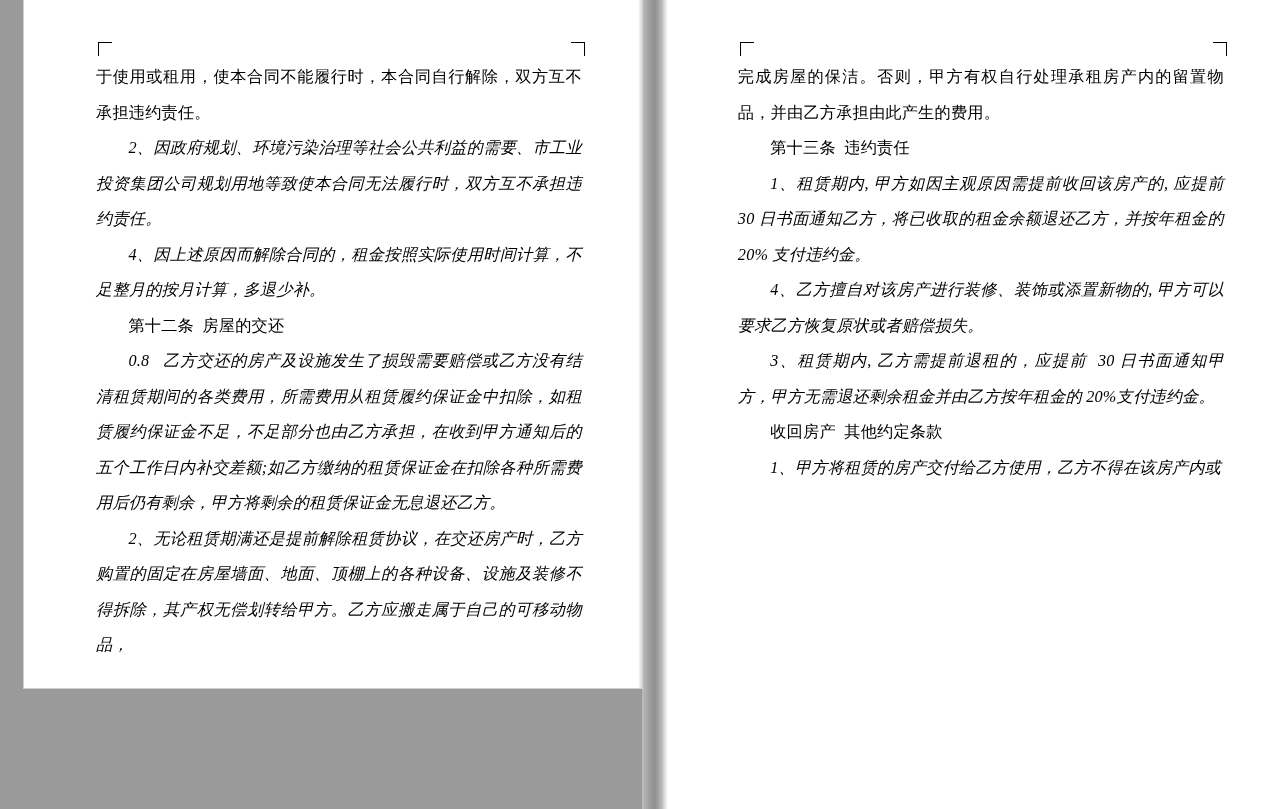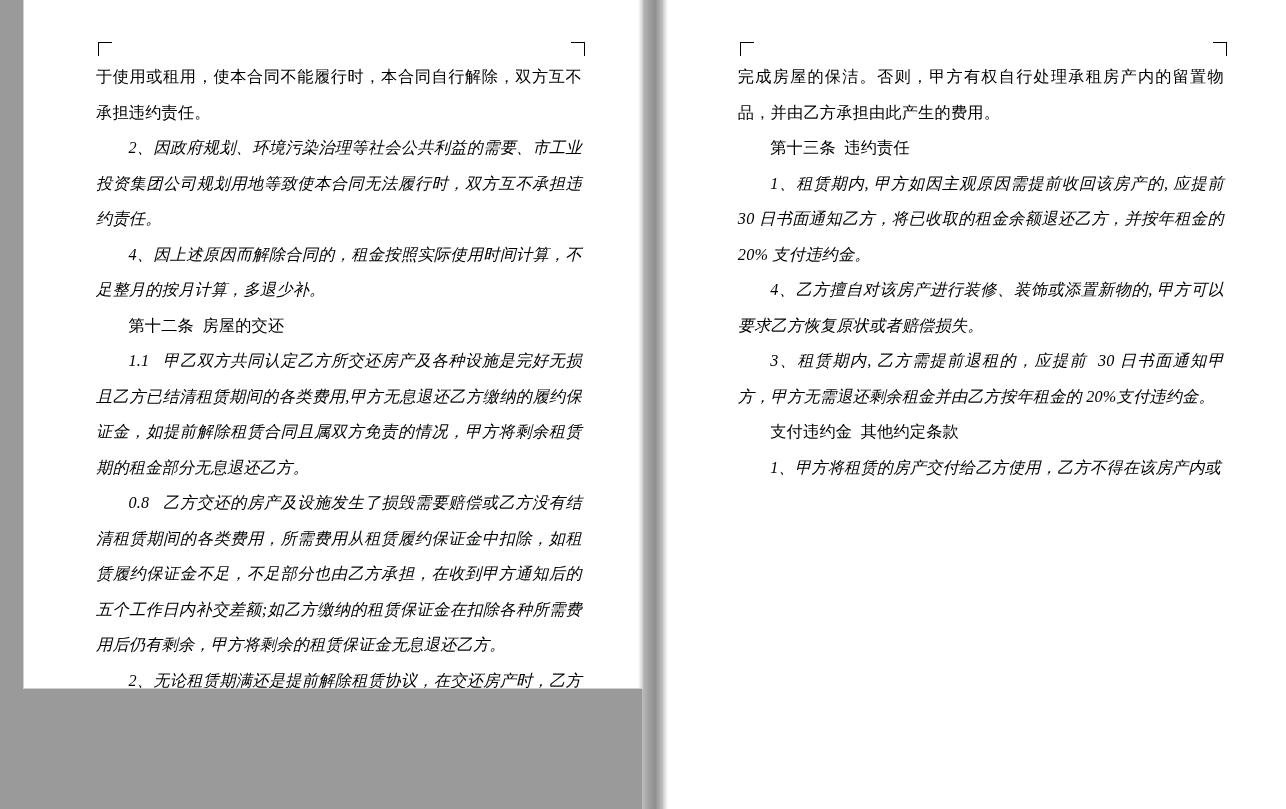--- a/index.html
+++ b/index.html
@@ -113,37 +113,36 @@
 <div class="viewport">
 
   <div class="page page-left">
     <div class="mark tl"></div>
     <div class="mark tr"></div>
     <div class="content">
       <p class="plain">于使用或租用，使本合同不能履行时，本合同自行解除，双方互不承担违约责任。</p>
       <p class="ind">2、因政府规划、环境污染治理等社会公共利益的需要、市工业投资集团公司规划用地等致使本合同无法履行时，双方互不承担违约责任。</p>
       <p class="ind">4、因上述原因而解除合同的，租金按照实际使用时间计算，不足整月的按月计算，多退少补。</p>
       <p class="heading">第十二条  房屋的交还</p>
-      <p class="ind">1.1   甲乙双方共同认定乙方所交还房产及各种设施是完好无损且乙方已结清租赁期间的各类费用,甲方无息退还乙方缴纳的履约保证金，如提前解除租赁合同且属双方免责的情况，甲方将剩余租赁期的租金部分无息退还乙方。</p>
       <p class="ind">0.8   乙方交还的房产及设施发生了损毁需要赔偿或乙方没有结清租赁期间的各类费用，所需费用从租赁履约保证金中扣除，如租赁履约保证金不足，不足部分也由乙方承担，在收到甲方通知后的五个工作日内补交差额;如乙方缴纳的租赁保证金在扣除各种所需费用后仍有剩余，甲方将剩余的租赁保证金无息退还乙方。</p>
       <p class="ind">2、无论租赁期满还是提前解除租赁协议，在交还房产时，乙方购置的固定在房屋墙面、地面、顶棚上的各种设备、设施及装修不得拆除，其产权无偿划转给甲方。乙方应搬走属于自己的可移动物品，</p>
     </div>
     <div class="edge-shadow-left"></div>
   </div>
 
   <div class="gutter"></div>
 
   <div class="page page-right">
     <div class="mark tl"></div>
     <div class="mark tr"></div>
     <div class="content">
       <p class="plain">完成房屋的保洁。否则，甲方有权自行处理承租房产内的留置物品，并由乙方承担由此产生的费用。</p>
       <p class="heading">第十三条  违约责任</p>
       <p class="ind">1、租赁期内, 甲方如因主观原因需提前收回该房产的, 应提前 30 日书面通知乙方，将已收取的租金余额退还乙方，并按年租金的 20% 支付违约金。</p>
       <p class="ind">4、乙方擅自对该房产进行装修、装饰或添置新物的, 甲方可以要求乙方恢复原状或者赔偿损失。</p>
       <p class="ind">3、租赁期内, 乙方需提前退租的，应提前  30 日书面通知甲方，甲方无需退还剩余租金并由乙方按年租金的 20%支付违约金。</p>
-      <p class="heading">支付违约金  其他约定条款</p>
+      <p class="heading">收回房产  其他约定条款</p>
       <p class="ind">1、甲方将租赁的房产交付给乙方使用，乙方不得在该房产内或</p>
     </div>
     <div class="edge-shadow-right"></div>
   </div>
 
 </div>
 
 </body></html>

